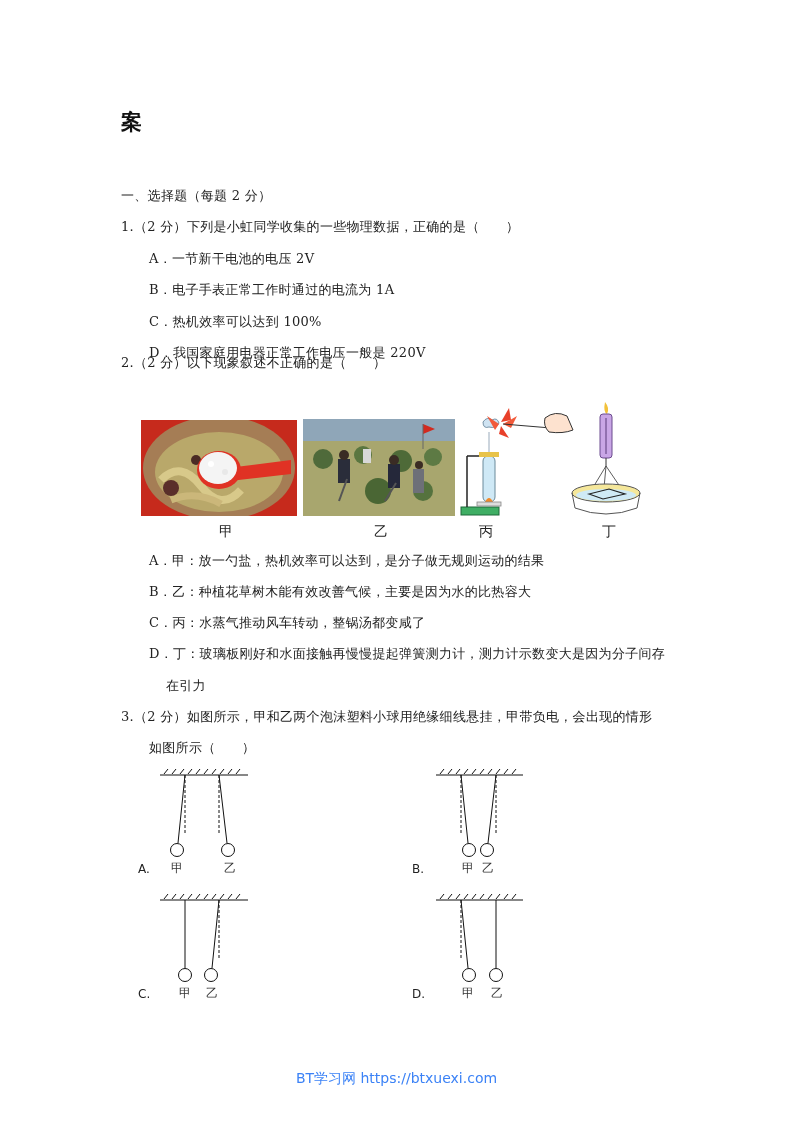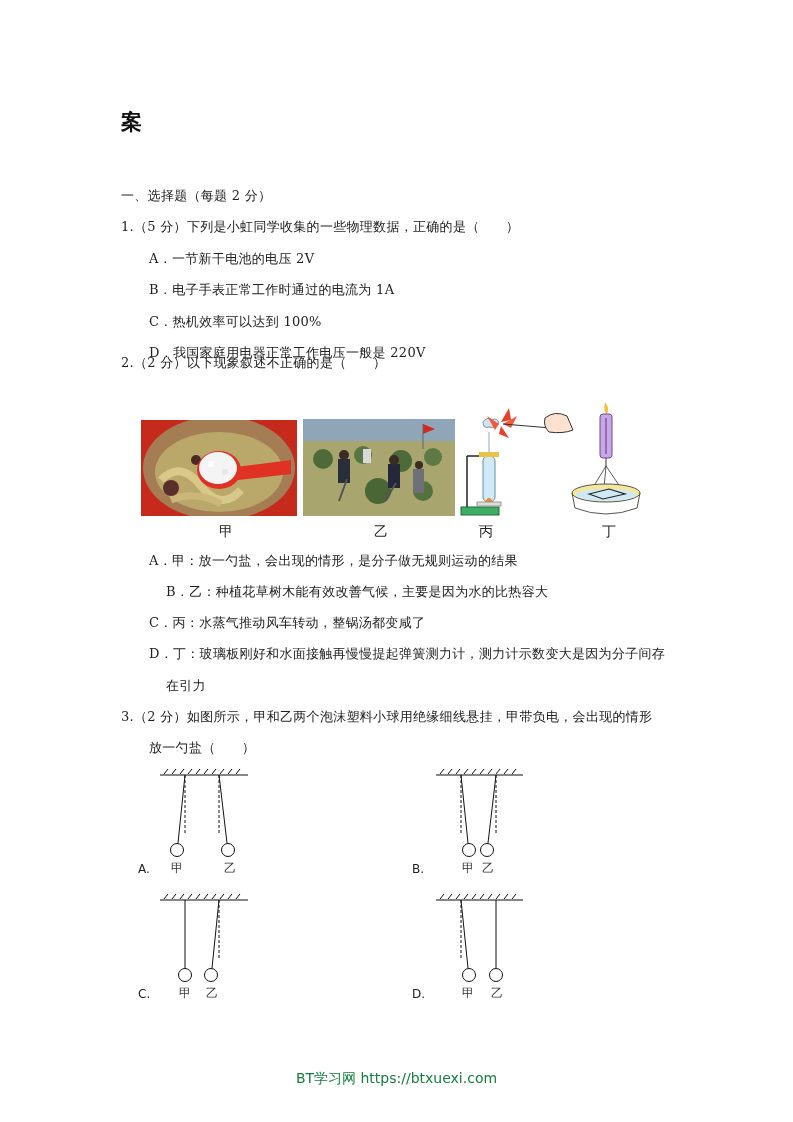--- a/index.html
+++ b/index.html
@@ -12,32 +12,32 @@
   .indent { left: 149px; }
   .left { left: 121px; }
   .figure-row { left: 141px; top: 404px; width: 530px; height: 140px; }
   .photo { position: absolute; overflow: hidden; }
   .caption { position: absolute; font-family: "DejaVu Sans", "Liberation Sans", sans-serif; font-size: 14px; color: #222; }
   .pend { position: absolute; width: 140px; height: 125px; }
   .pend svg { position: absolute; left: 0; top: 0; }
   .plabel { position: absolute; font-size: 12px; color: #333; }
   .blabel { position: absolute; font-family: "DejaVu Sans", "Liberation Sans", sans-serif; font-size: 12px; color: #222; }
   .footer { left: 0; width: 793px; top: 1070px; text-align: center; font-family: "DejaVu Sans", "Liberation Sans", sans-serif;
-            font-size: 14px; color: #15803d; }
+            font-size: 14px; color: #3b82f6; }
 </style>
 </head>
 <body>
 
 <div class="abs title">
   <div>案</div>
 </div>
 
 <div class="line left" style="top:187px;">一、选择题（每题 2 分）</div>
 
-<div class="line left" style="top:218px;">1.（5 分）下列是小虹同学收集的一些物理数据，正确的是（　　）</div>
+<div class="line left" style="top:218px;">1.（2 分）下列是小虹同学收集的一些物理数据，正确的是（　　）</div>
 <div class="line indent" style="top:250px;">A．一节新干电池的电压 2V</div>
 <div class="line indent" style="top:281px;">B．电子手表正常工作时通过的电流为 1A</div>
 <div class="line indent" style="top:313px;">C．热机效率可以达到 100%</div>
 <div class="line indent" style="top:344px;">D．我国家庭用电器正常工作电压一般是 220V</div>
 
 <div class="line left" style="top:354px;">2.（2 分）以下现象叙述不正确的是（　　）</div>
 
 <div class="abs figure-row">
 
   <div class="photo" style="left:0;top:16px;width:156px;height:96px;background:#c62a1c;">
@@ -114,28 +114,28 @@
       <polygon points="20,94 34,99 56,94 40,89" fill="none" stroke="#222" stroke-width="1.2"></polygon>
       <path d="M3,93 L6,108 Q37,120 68,108 L71,93" fill="none" stroke="#555" stroke-width="1"></path>
     </svg>
   </div>
   <div class="caption" style="left:78px;top:119px;">甲</div>
   <div class="caption" style="left:233px;top:119px;">乙</div>
   <div class="caption" style="left:338px;top:119px;">丙</div>
   <div class="caption" style="left:461px;top:119px;">丁</div>
 </div>
 
-<div class="line indent" style="top:552px;">A．甲：放一勺盐，会出现的情形，是分子做无规则运动的结果</div>
-<div class="line indent" style="top:583px;margin-left:17px;">B．乙：种植花草树木能有效改善气候，主要是因为水的比热容大</div>
+<div class="line indent" style="top:552px;">A．甲：放一勺盐，热机效率可以达到，是分子做无规则运动的结果</div>
+<div class="line indent" style="top:583px;">B．乙：种植花草树木能有效改善气候，主要是因为水的比热容大</div>
 <div class="line indent" style="top:614px;">C．丙：水蒸气推动风车转动，整锅汤都变咸了</div>
 <div class="line indent" style="top:645px;">D．丁：玻璃板刚好和水面接触再慢慢提起弹簧测力计，测力计示数变大是因为分子间存</div>
 <div class="line left" style="top:677px;margin-left:45px;">在引力</div>
 
 <div class="line left" style="top:708px;">3.（2 分）如图所示，甲和乙两个泡沫塑料小球用绝缘细线悬挂，甲带负电，会出现的情形</div>
-<div class="line indent" style="top:739px;">放一勺盐（　　）</div>
+<div class="line indent" style="top:739px;">如图所示（　　）</div>
 
 <div class="pend" style="left:130px;top:760px;">
   <svg width="140" height="125" viewBox="0 0 140 125">
     <line x1="30" y1="15" x2="118" y2="15" stroke="#111" stroke-width="1.2"></line>
     <g stroke="#111" stroke-width="1">
       <line x1="34" y1="14" x2="38" y2="9"></line>
         <line x1="42" y1="14" x2="46" y2="9"></line>
         <line x1="50" y1="14" x2="54" y2="9"></line>
       <line x1="58" y1="14" x2="62" y2="9"></line>
         <line x1="66" y1="14" x2="70" y2="9"></line>

